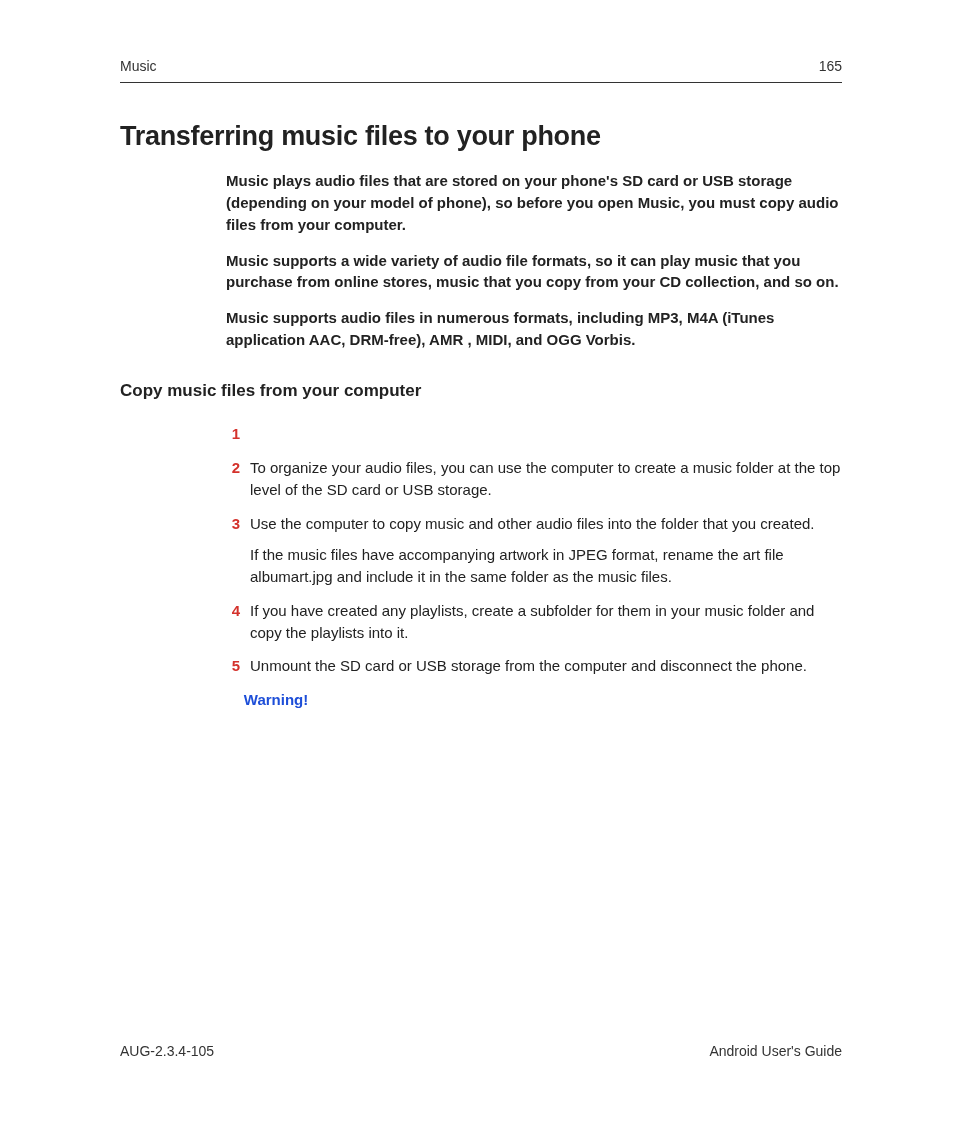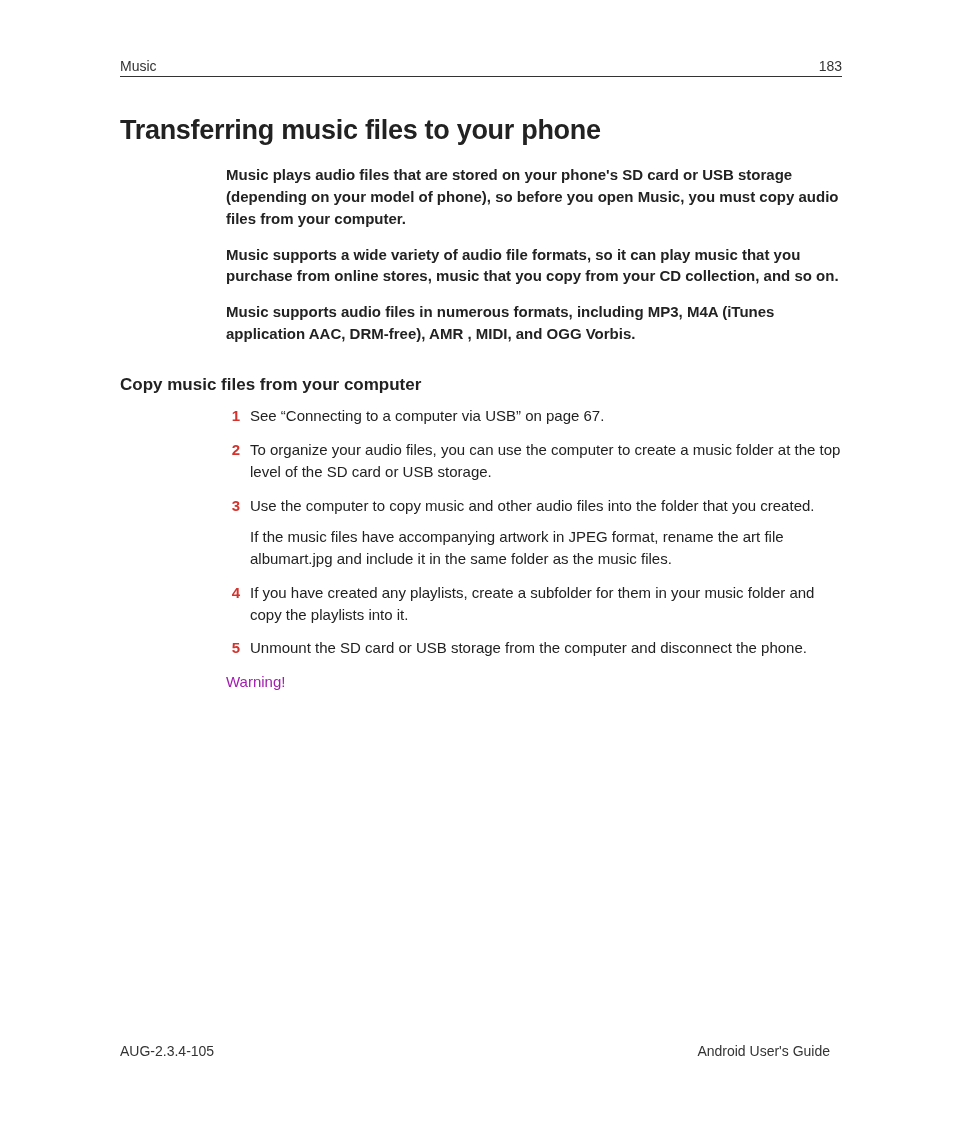--- a/index.html
+++ b/index.html
@@ -7,71 +7,70 @@
       font-family: "Helvetica Neue", Helvetica, Arial, sans-serif;
       font-size: 15px;
       line-height: 1.45;
       color: #222;
       background: #fff;
       width: 954px;
       height: 1145px;
       position: relative;
       padding: 56px 112px 0 120px;
     }
-    .header-row { display: flex; justify-content: space-between; font-size: 14px; color: #333; margin-bottom: 0; }
+    .header-row { display: flex; justify-content: space-between; font-size: 14px; color: #333; margin-bottom: 6px; }
     .header-rule { border: none; border-top: 1px solid #333; margin-bottom: 34px; }
     h1 { font-size: 27px; font-weight: 700; margin-bottom: 14px; letter-spacing: -0.3px; }
     .intro { margin-left: 106px; margin-bottom: 16px; font-weight: bold; }
     .intro p { margin-bottom: 14px; }
-    h2 { font-size: 17px; font-weight: 700; margin-top: 28px; margin-bottom: 8px; }
+    h2 { font-size: 17px; font-weight: 700; margin-top: 28px; margin-bottom: 20px; }
     .steps { margin-left: 106px; }
     .step { display: flex; margin-bottom: 12px; gap: 10px; }
     .step-num { color: #d4322c; font-weight: 700; min-width: 14px; text-align: right; flex-shrink: 0; }
     .step-body { flex: 1; }
     .step-body p { margin-bottom: 10px; }
     .step-body p:last-child { margin-bottom: 0; }
     .warning-block { display: flex; margin-top: 6px; gap: 10px; }
-    .warning-label { color: #a21caf; font-weight: 400; min-width: 100px; text-align: left; flex-shrink: 0; }
+    .warning-label { color: #1d4ed8; font-weight: 700; min-width: 100px; text-align: center; flex-shrink: 0; }
     .warning-body { flex: 1; }
     .footer-row {
       position: absolute;
       bottom: 84px;
       left: 120px;
-      right: 124px;
+      right: 112px;
       display: flex;
       justify-content: space-between;
       font-size: 14px;
       color: #333;
     }
   </style>
 </head>
 <body>
 
 <div class="header-row">
   <span>Music</span>
-  <span>183</span>
+  <span>165</span>
 </div>
 <hr class="header-rule">
 
 <h1>Transferring music files to your phone</h1>
 
 <div class="intro">
   <p>Music plays audio files that are stored on your phone's SD card or USB storage (depending on your model of phone), so before you open Music, you must copy audio files from your computer.</p>
   <p>Music supports a wide variety of audio file formats, so it can play music that you purchase from online stores, music that you copy from your CD collection, and so on.</p>
   <p>Music supports audio files in numerous formats, including MP3, M4A (iTunes application AAC, DRM-free), AMR , MIDI, and OGG Vorbis.</p>
 </div>
 
 <h2>Copy music files from your computer</h2>
 
 <div class="steps">
 
   <div class="step">
     <div class="step-num">1</div>
     <div class="step-body">
-      <p>See “Connecting to a computer via USB” on page 67.</p>
     </div>
   </div>
 
   <div class="step">
     <div class="step-num">2</div>
     <div class="step-body">
       <p>To organize your audio files, you can use the computer to create a music folder at the top level of the SD card or USB storage.</p>
     </div>
   </div>
 

